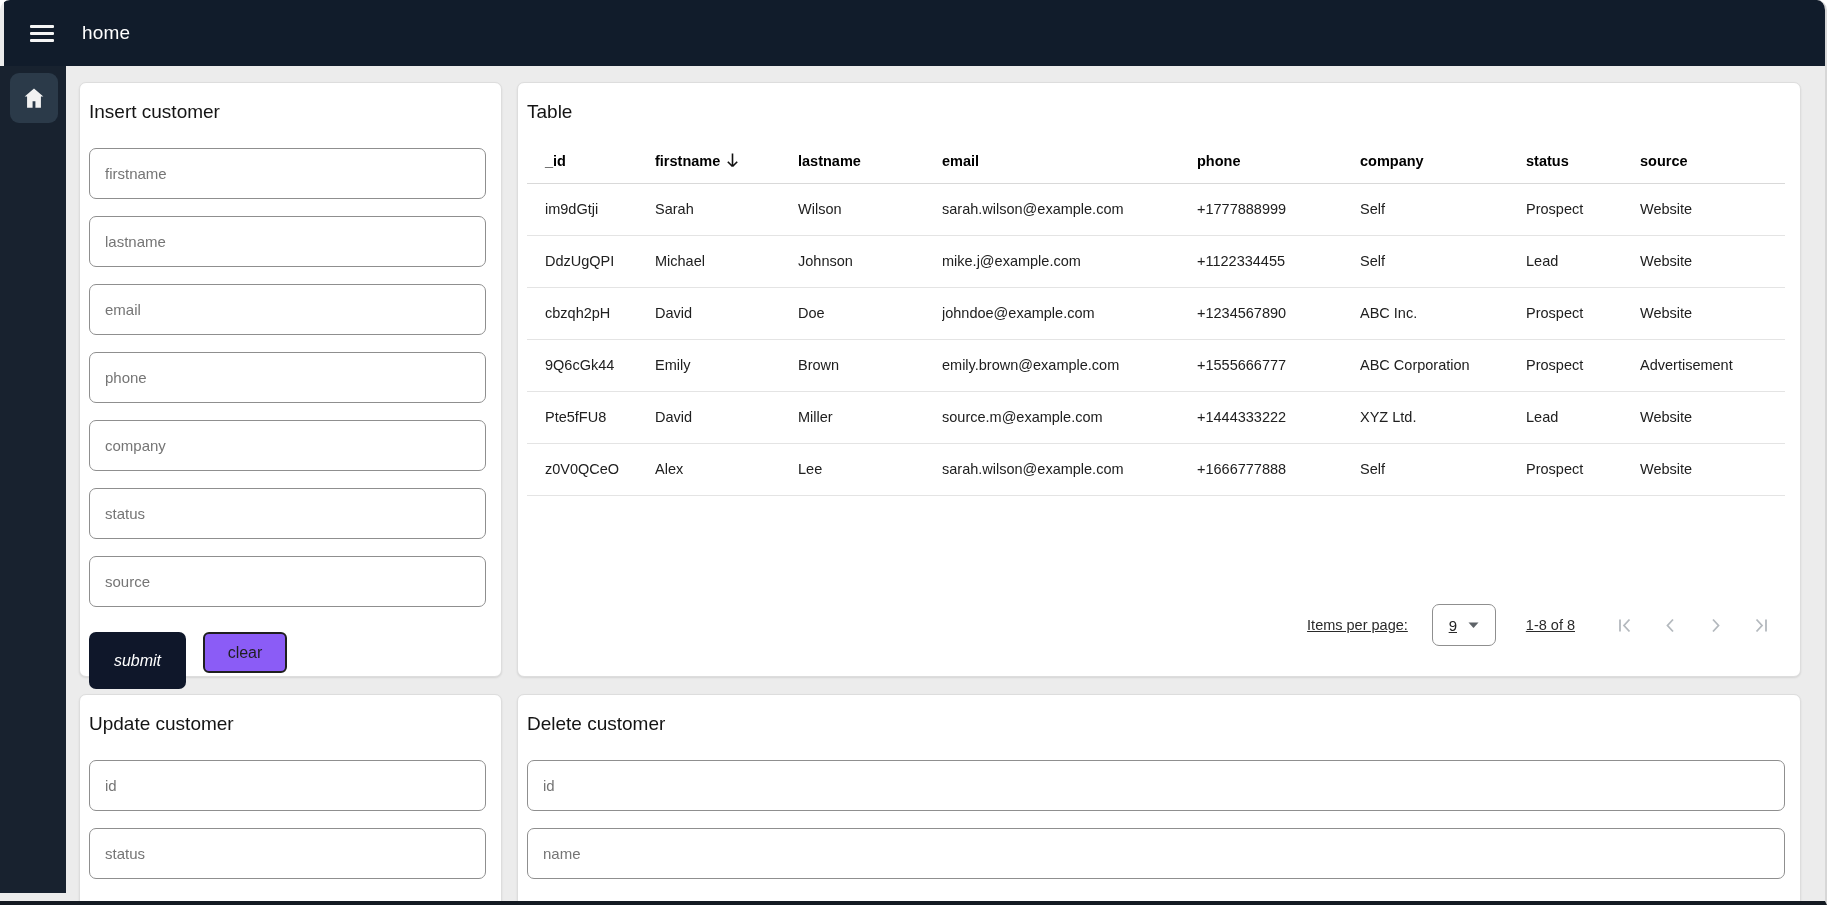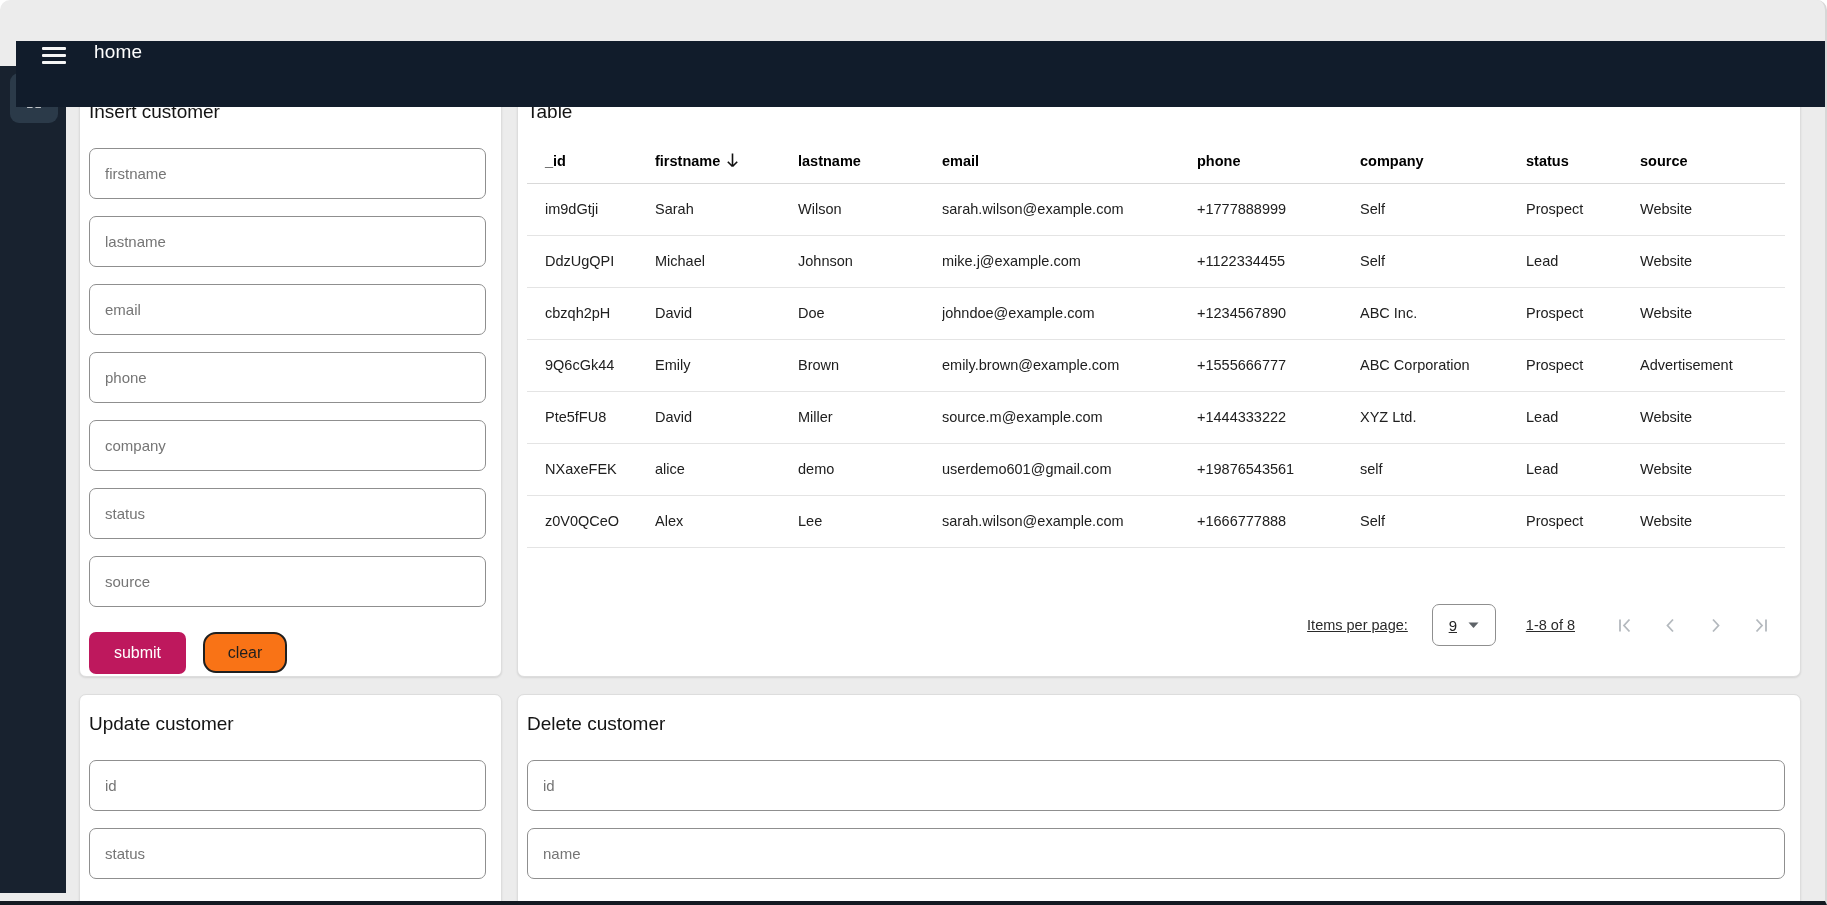--- a/index.html
+++ b/index.html
@@ -17,26 +17,26 @@
     background: #ececec;
     border-radius: 10px 10px 0 0;
     border-right: 2px solid #d7d7d7;
     border-bottom: 4px solid #141a22;
     overflow: hidden;
   }
 
   
   .topbar {
     position: absolute;
-    top: 0; left: 16px; right: 0;
+    top: 0; left: 4px; right: 0;
     height: 66px;
     background: #111c2b;
     display: flex;
+    align-items: center;
     z-index: 3;
-    margin-top: 41px;
   }
   .hamburger {
     background: transparent;
     border: none;
     margin-left: 20px;
     padding: 6px;
     cursor: pointer;
     display: flex;
     flex-direction: column;
     gap: 4px;
@@ -112,36 +112,37 @@
     font-size: 15px;
     font-family: inherit;
     color: #333333;
     background: #ffffff;
     outline: none;
   }
   .field-input::placeholder { color: #757575; }
   .btn-row { display: flex; gap: 17px; margin-top: 25px; }
   .btn-submit {
     min-width: 97px;
-    height: 42px;
-    background: #be185d;
+    height: 57px;
+    background: #0f172a;
     color: #ffffff;
     border: none;
     border-radius: 7px;
     font-size: 16px;
     font-family: inherit;
     cursor: pointer;
+    font-style: italic;
   }
   .btn-clear {
     min-width: 84px;
     height: 41px;
-    background: #f97316;
+    background: #8b5cf6;
     color: #1f1f1f;
     border: 2px solid #1f1f1f;
-    border-radius: 13px;
+    border-radius: 6px;
     font-size: 16px;
     font-family: inherit;
     cursor: pointer;
   }
 
   
   .card-table { display: flex; flex-direction: column; }
   .data-table {
     width: 100%;
     border-collapse: collapse;
@@ -326,30 +327,20 @@
               <td class="col-status">Prospect</td>
               <td class="col-source">Advertisement</td>
             </tr>
             <tr>
               <td class="col-id">Pte5fFU8</td>
               <td class="col-firstname">David</td>
               <td class="col-lastname">Miller</td>
               <td class="col-email">source.m@example.com</td>
               <td class="col-phone">+1444333222</td>
               <td class="col-company">XYZ Ltd.</td>
-              <td class="col-status">Lead</td>
-              <td class="col-source">Website</td>
-            </tr>
-            <tr>
-              <td class="col-id">NXaxeFEK</td>
-              <td class="col-firstname">alice</td>
-              <td class="col-lastname">demo</td>
-              <td class="col-email">userdemo601@gmail.com</td>
-              <td class="col-phone">+19876543561</td>
-              <td class="col-company">self</td>
               <td class="col-status">Lead</td>
               <td class="col-source">Website</td>
             </tr>
             <tr>
               <td class="col-id">z0V0QCeO</td>
               <td class="col-firstname">Alex</td>
               <td class="col-lastname">Lee</td>
               <td class="col-email">sarah.wilson@example.com</td>
               <td class="col-phone">+1666777888</td>
               <td class="col-company">Self</td>

